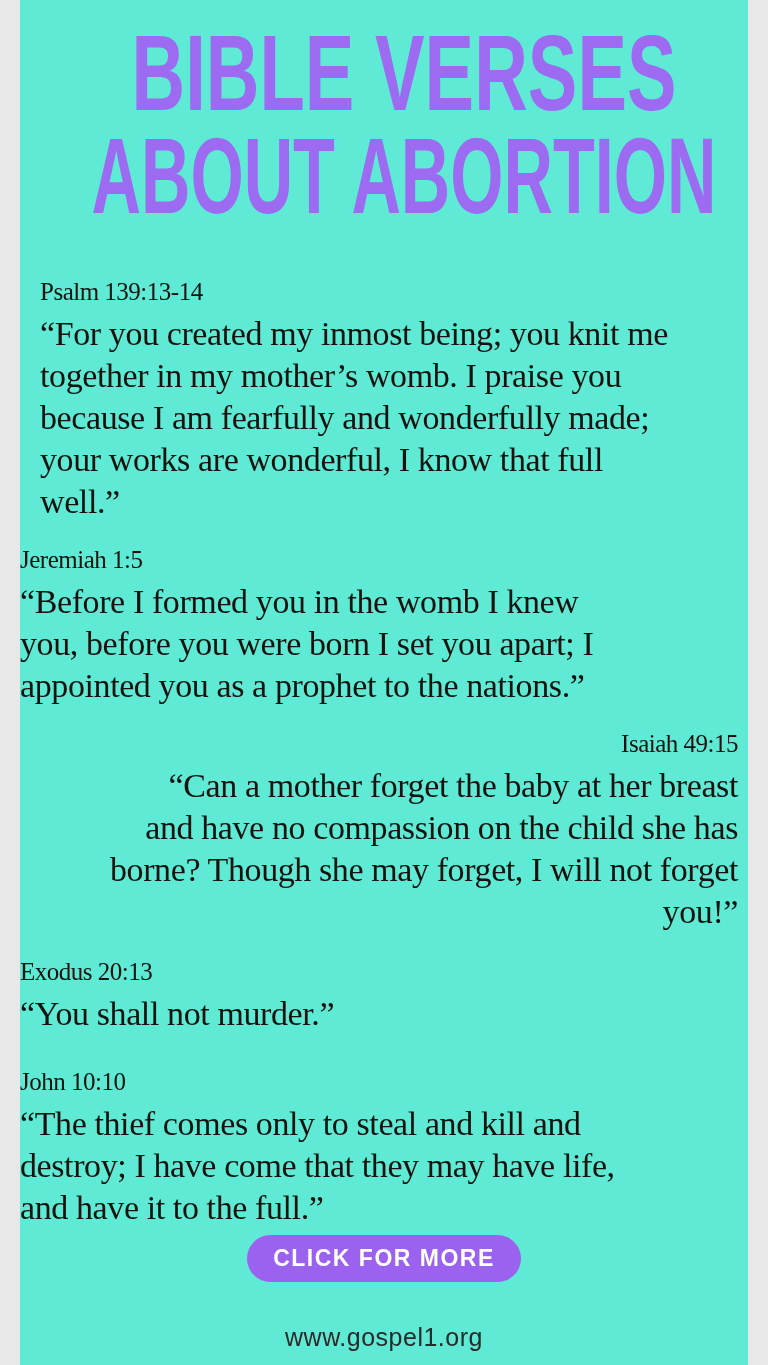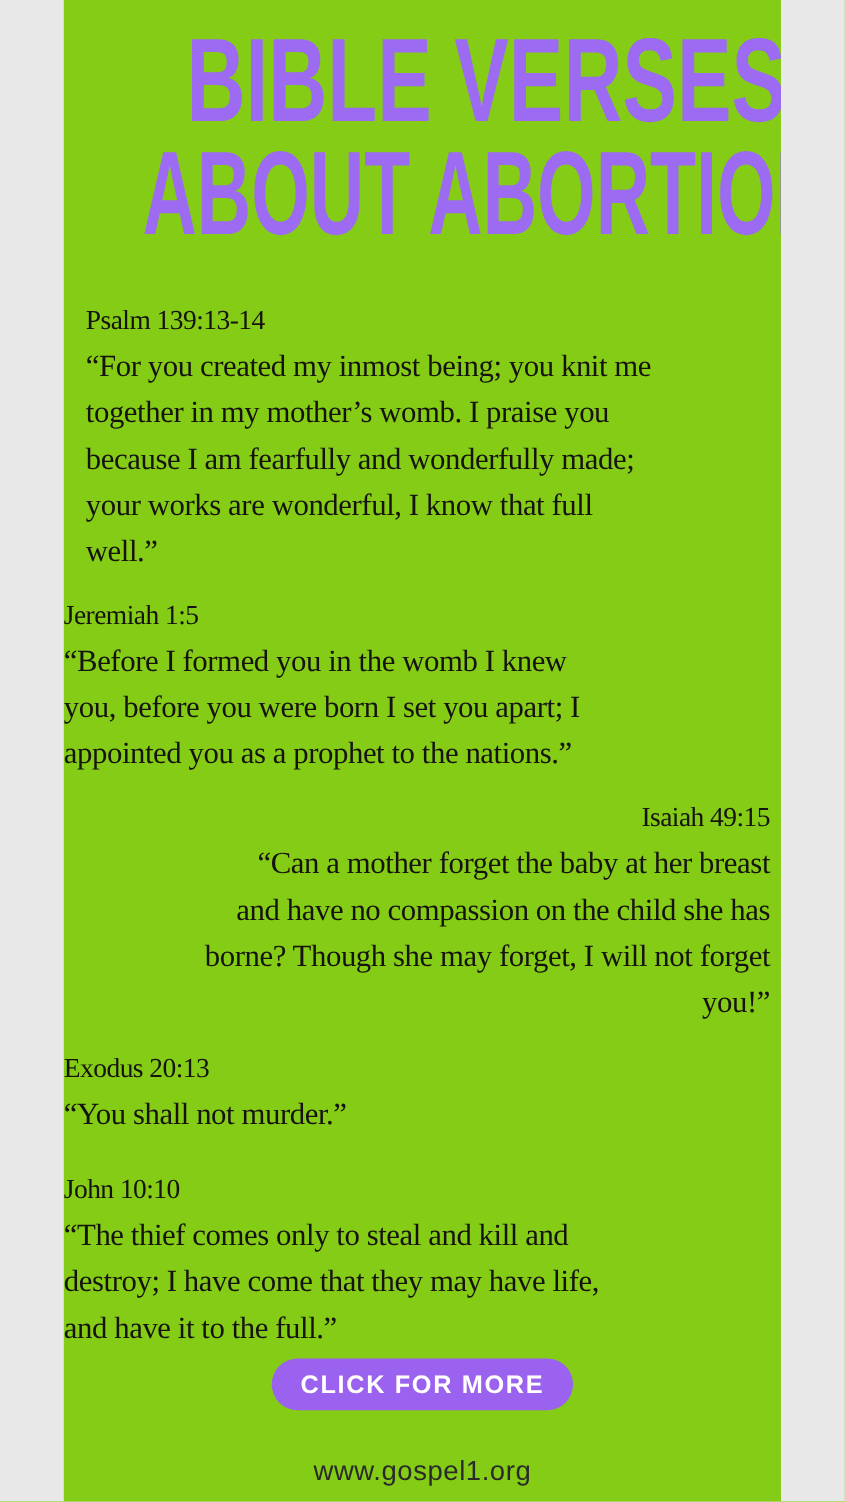--- a/index.html
+++ b/index.html
@@ -1,43 +1,43 @@
 <!DOCTYPE html>
 <html><head>
 <meta charset="utf-8">
 <style>
   html, body { margin: 0; padding: 0; }
   body { background: #e8e8e8; }
   .page {
     position: relative;
-    width: 652px;
+    width: 728px;
     height: 1365px;
     margin: 0 auto;
-    background: #84cc16;
+    background: #5eead4;
     overflow: hidden;
     font-family: "Liberation Serif", serif;
     color: #16130F;
   }
   .title-svg { display: block; margin: 0; }
   .title-svg text {
     font-family: "Liberation Sans", sans-serif;
     font-weight: 700;
     fill: #9D6BF1;
   }
   .verses { margin: 0; }
   .verse { padding-right: 10px; margin-top: 16px; }
   .verse.first { padding-left: 20px; margin-top: 36px; }
   .verse-ref {
     font-weight: 400;
     font-size: 25px;
     line-height: 42px;
     letter-spacing: -0.5px;
   }
   .qline {
-    font-size: 28px;
+    font-size: 34px;
     line-height: 42px;
     letter-spacing: -0.4px;
     white-space: nowrap;
   }
   .verse.v2 { margin-top: 16px; }
   .verse.v3 { margin-top: 16px; text-align: right; }
   .verse.v4 { margin-top: 18px; }
   .verse.v5 { margin-top: 26px; }
   .cta-row { margin-top: 6px; text-align: center; }
   .cta-button {

